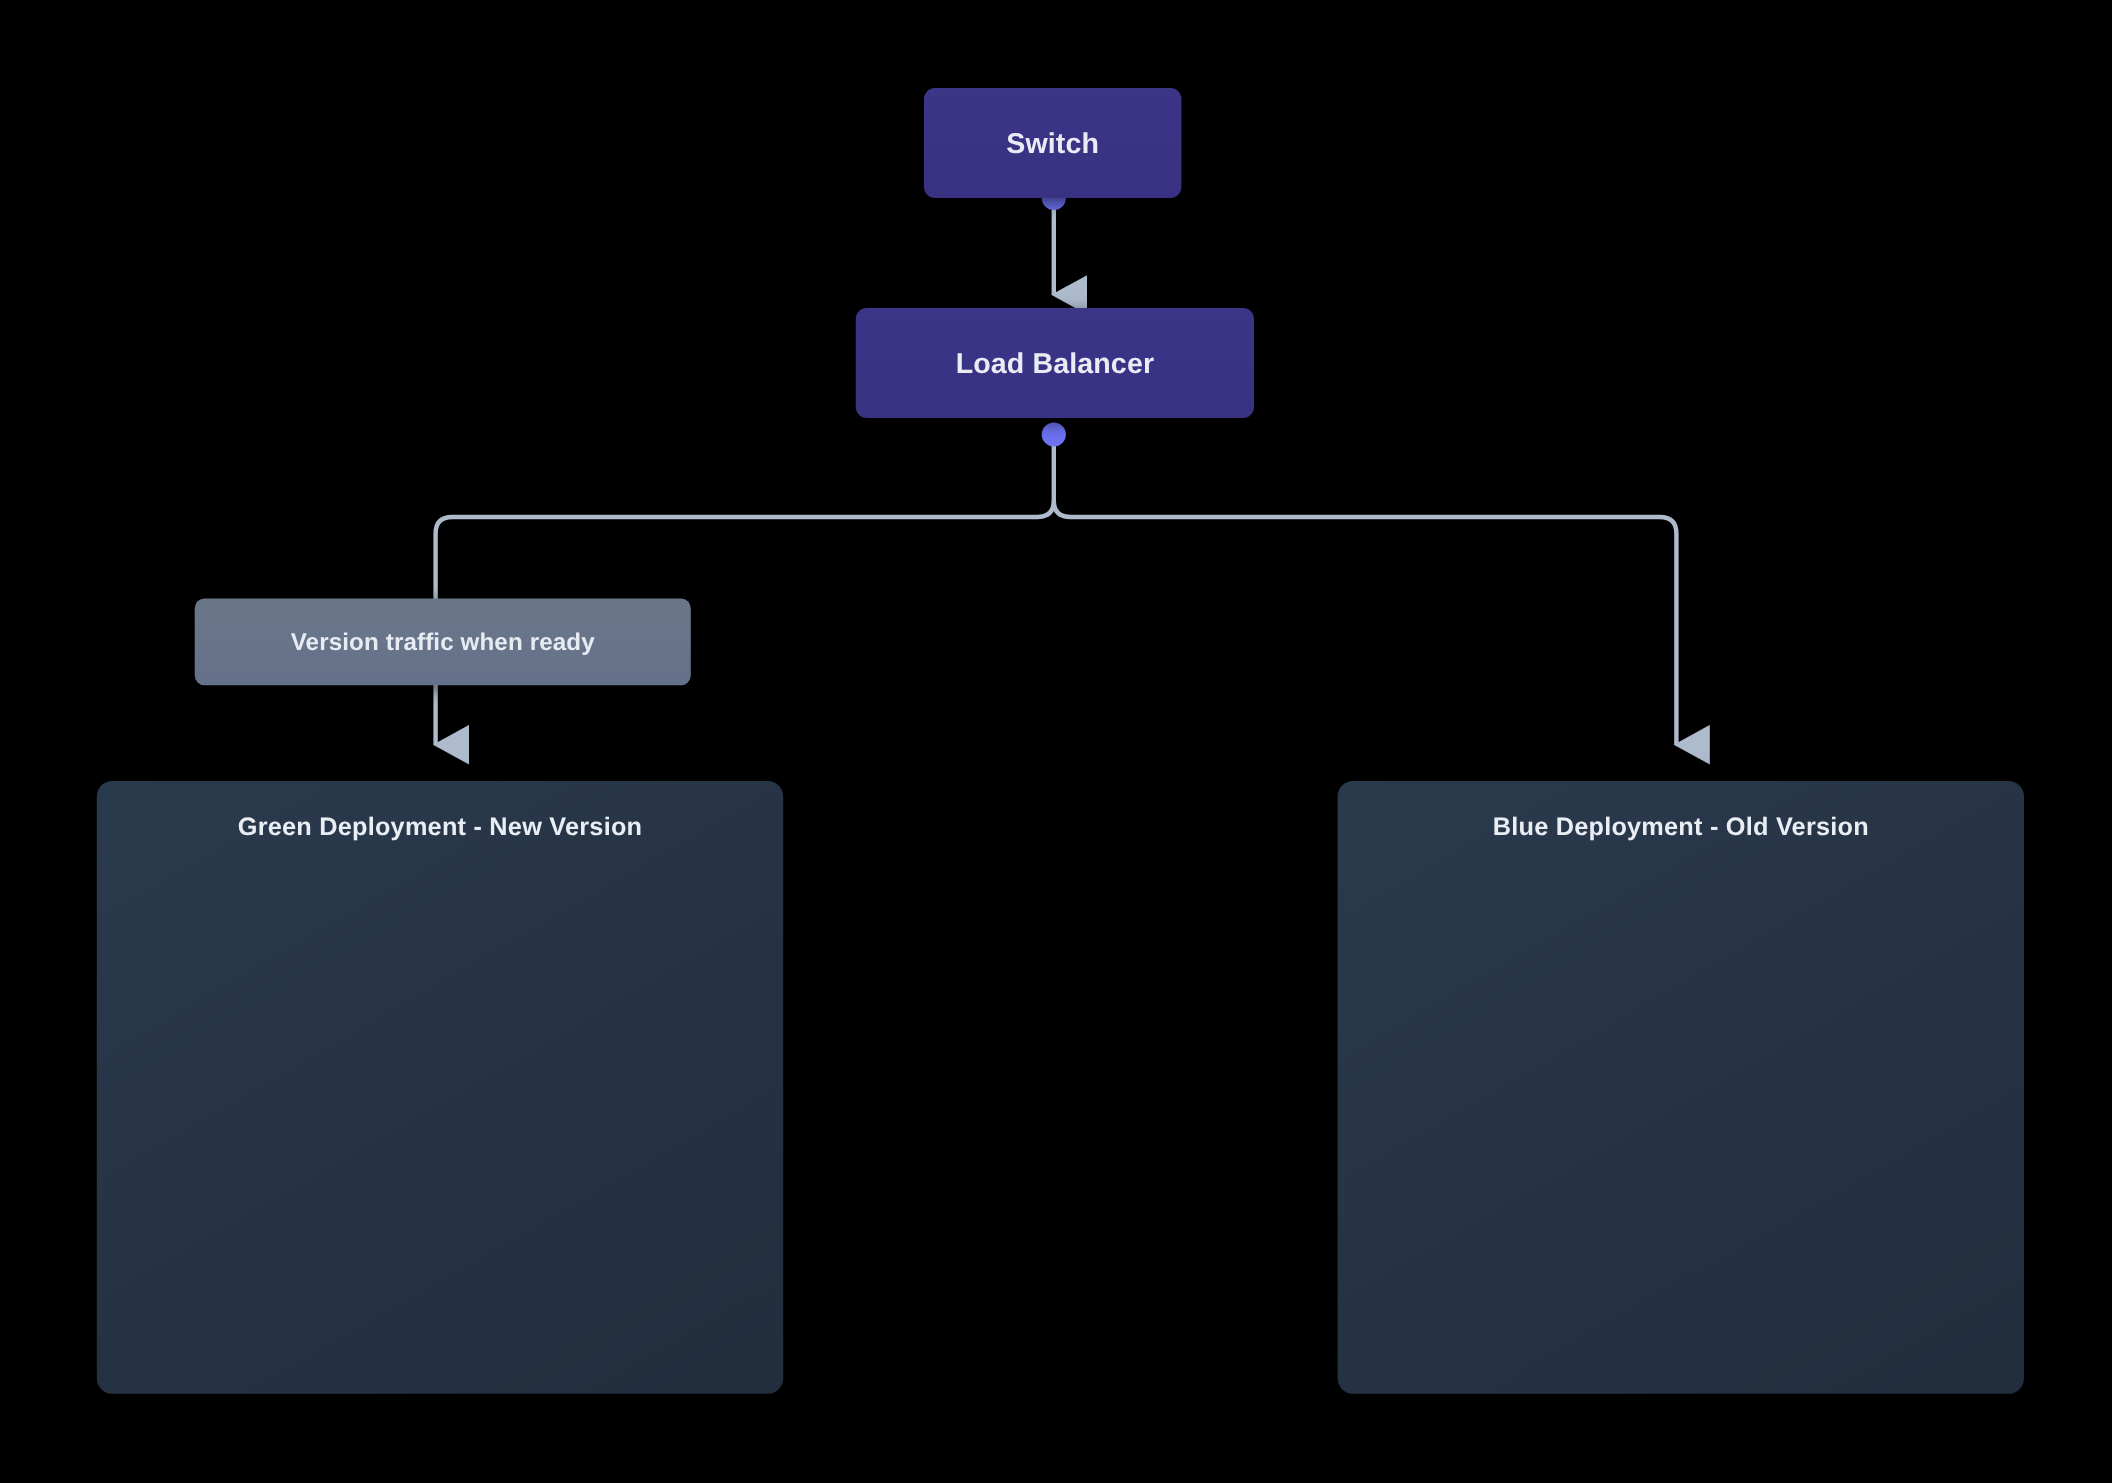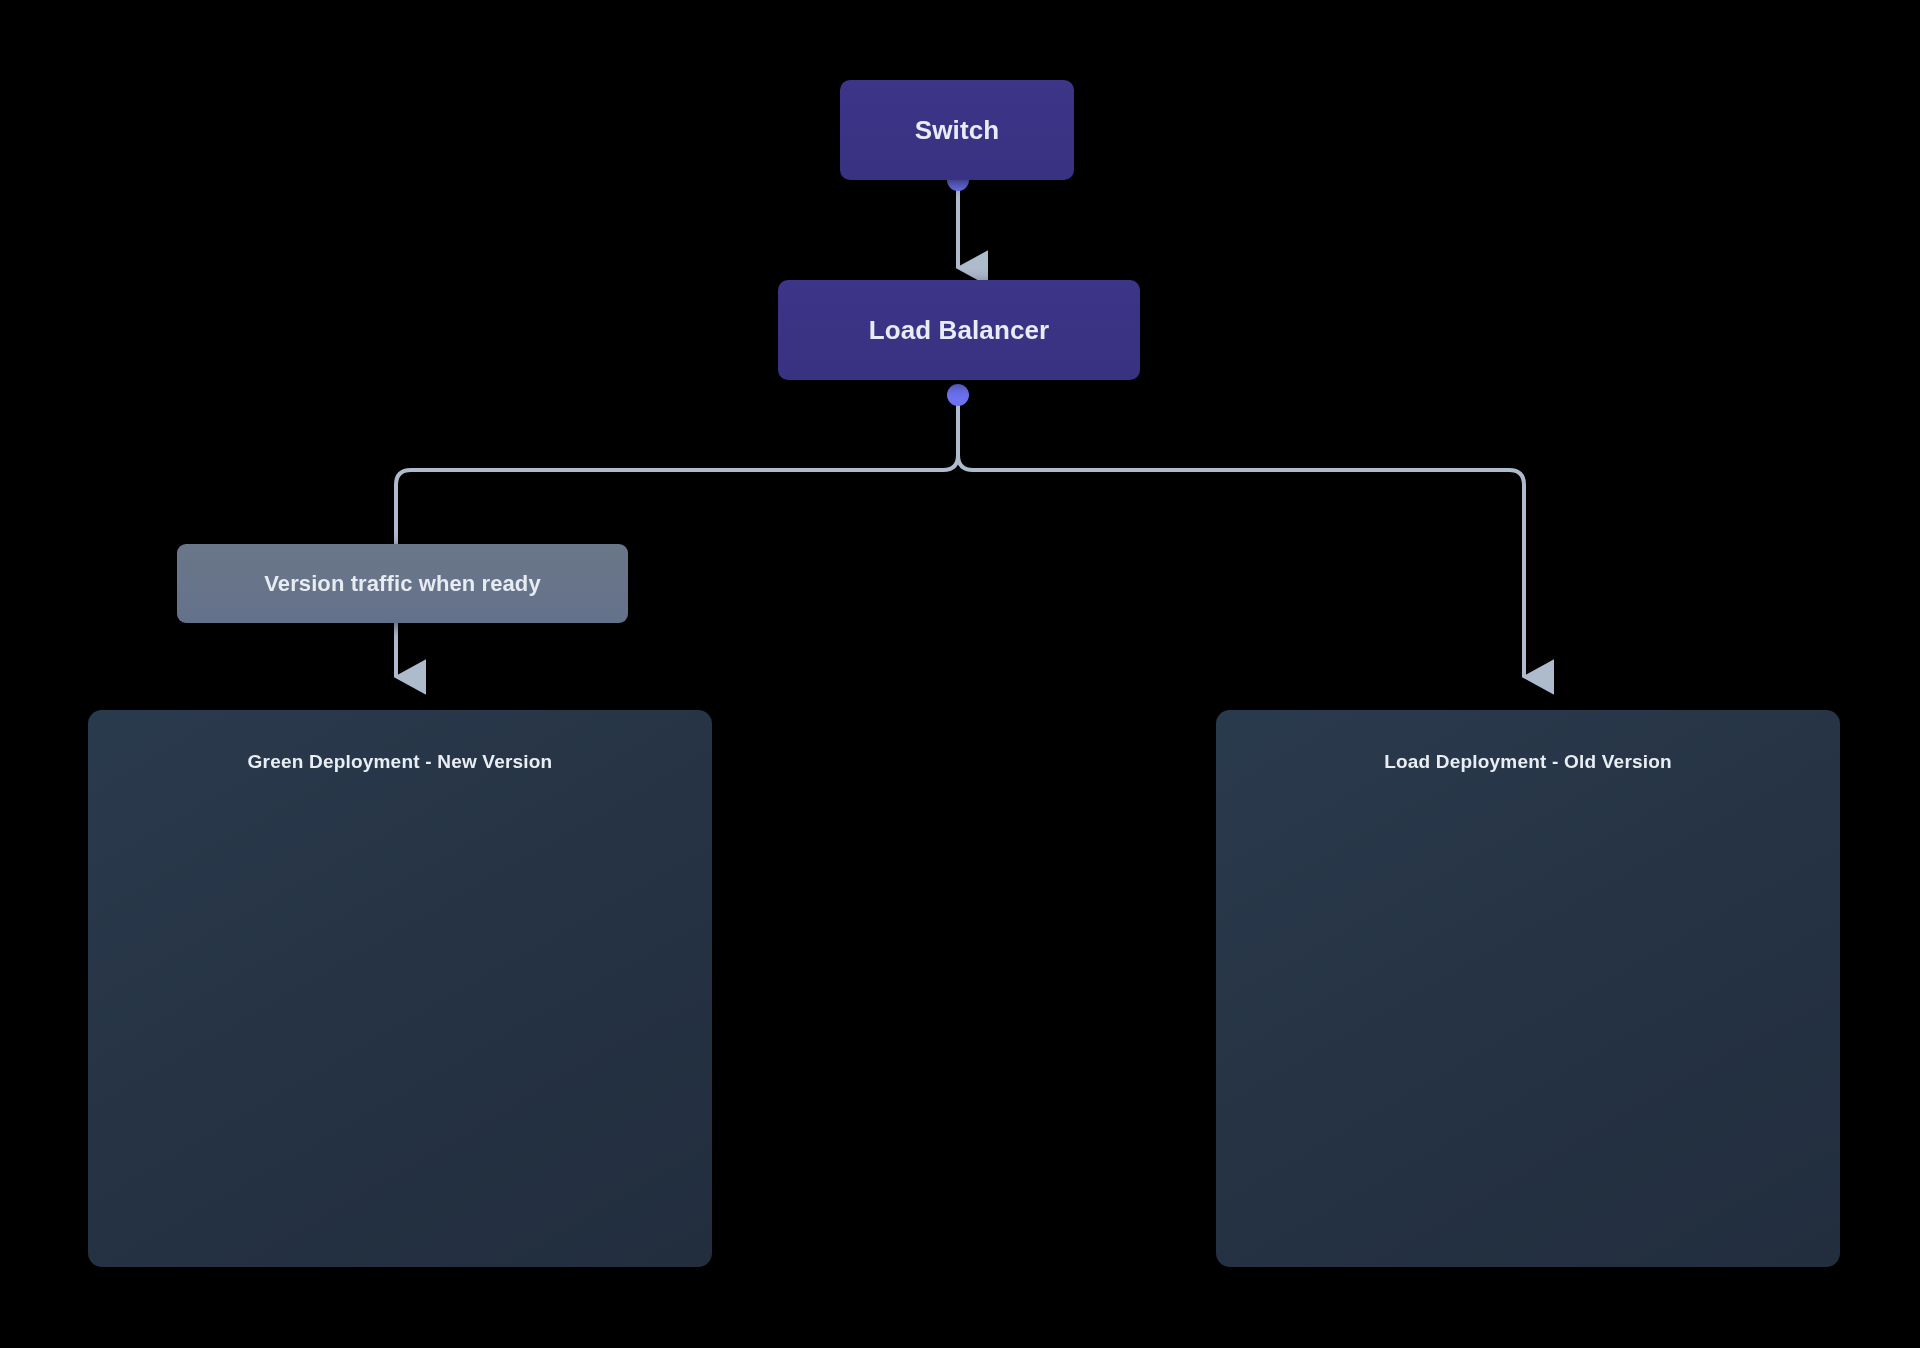--- a/index.html
+++ b/index.html
@@ -86,23 +86,23 @@
     left: 88px; top: 710px;
     width: 624px; height: 557px;
   }
   #blue-group {
     left: 1216px; top: 710px;
     width: 624px; height: 557px;
   }
   .group-title {
     position: absolute;
     left: 0; right: 0;
-    top: 41px;
+    top: 28px;
     text-align: center;
-    font-size: 19px;
+    font-size: 23px;
     font-weight: bold;
     color: #e9edf4;
     letter-spacing: 0.2px;
   }
 </style>
 </head>
 <body>
 
 <div id="stage">
 
@@ -137,17 +137,17 @@
   <div class="node" id="switch-label">
     <span>Version traffic when ready</span>
   </div>
 
   <div class="group" id="green-group">
     <div class="group-title">Green Deployment - New Version</div>
 
   </div>
 
   <div class="group" id="blue-group">
-    <div class="group-title">Load Deployment - Old Version</div>
+    <div class="group-title">Blue Deployment - Old Version</div>
 
   </div>
 
 </div>
 
 </body></html>

